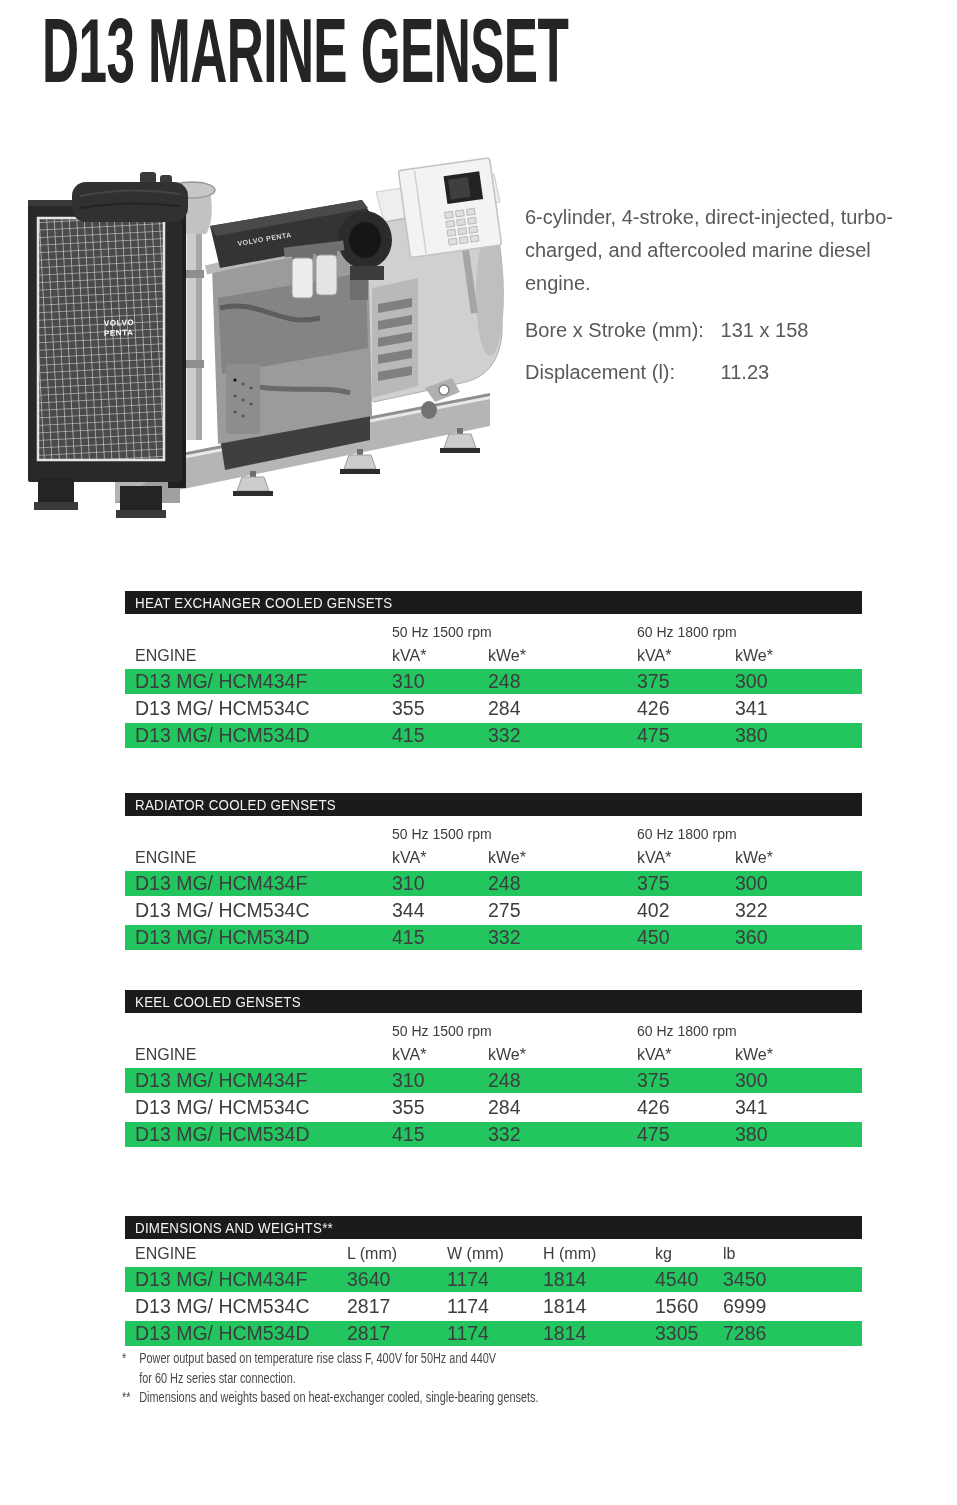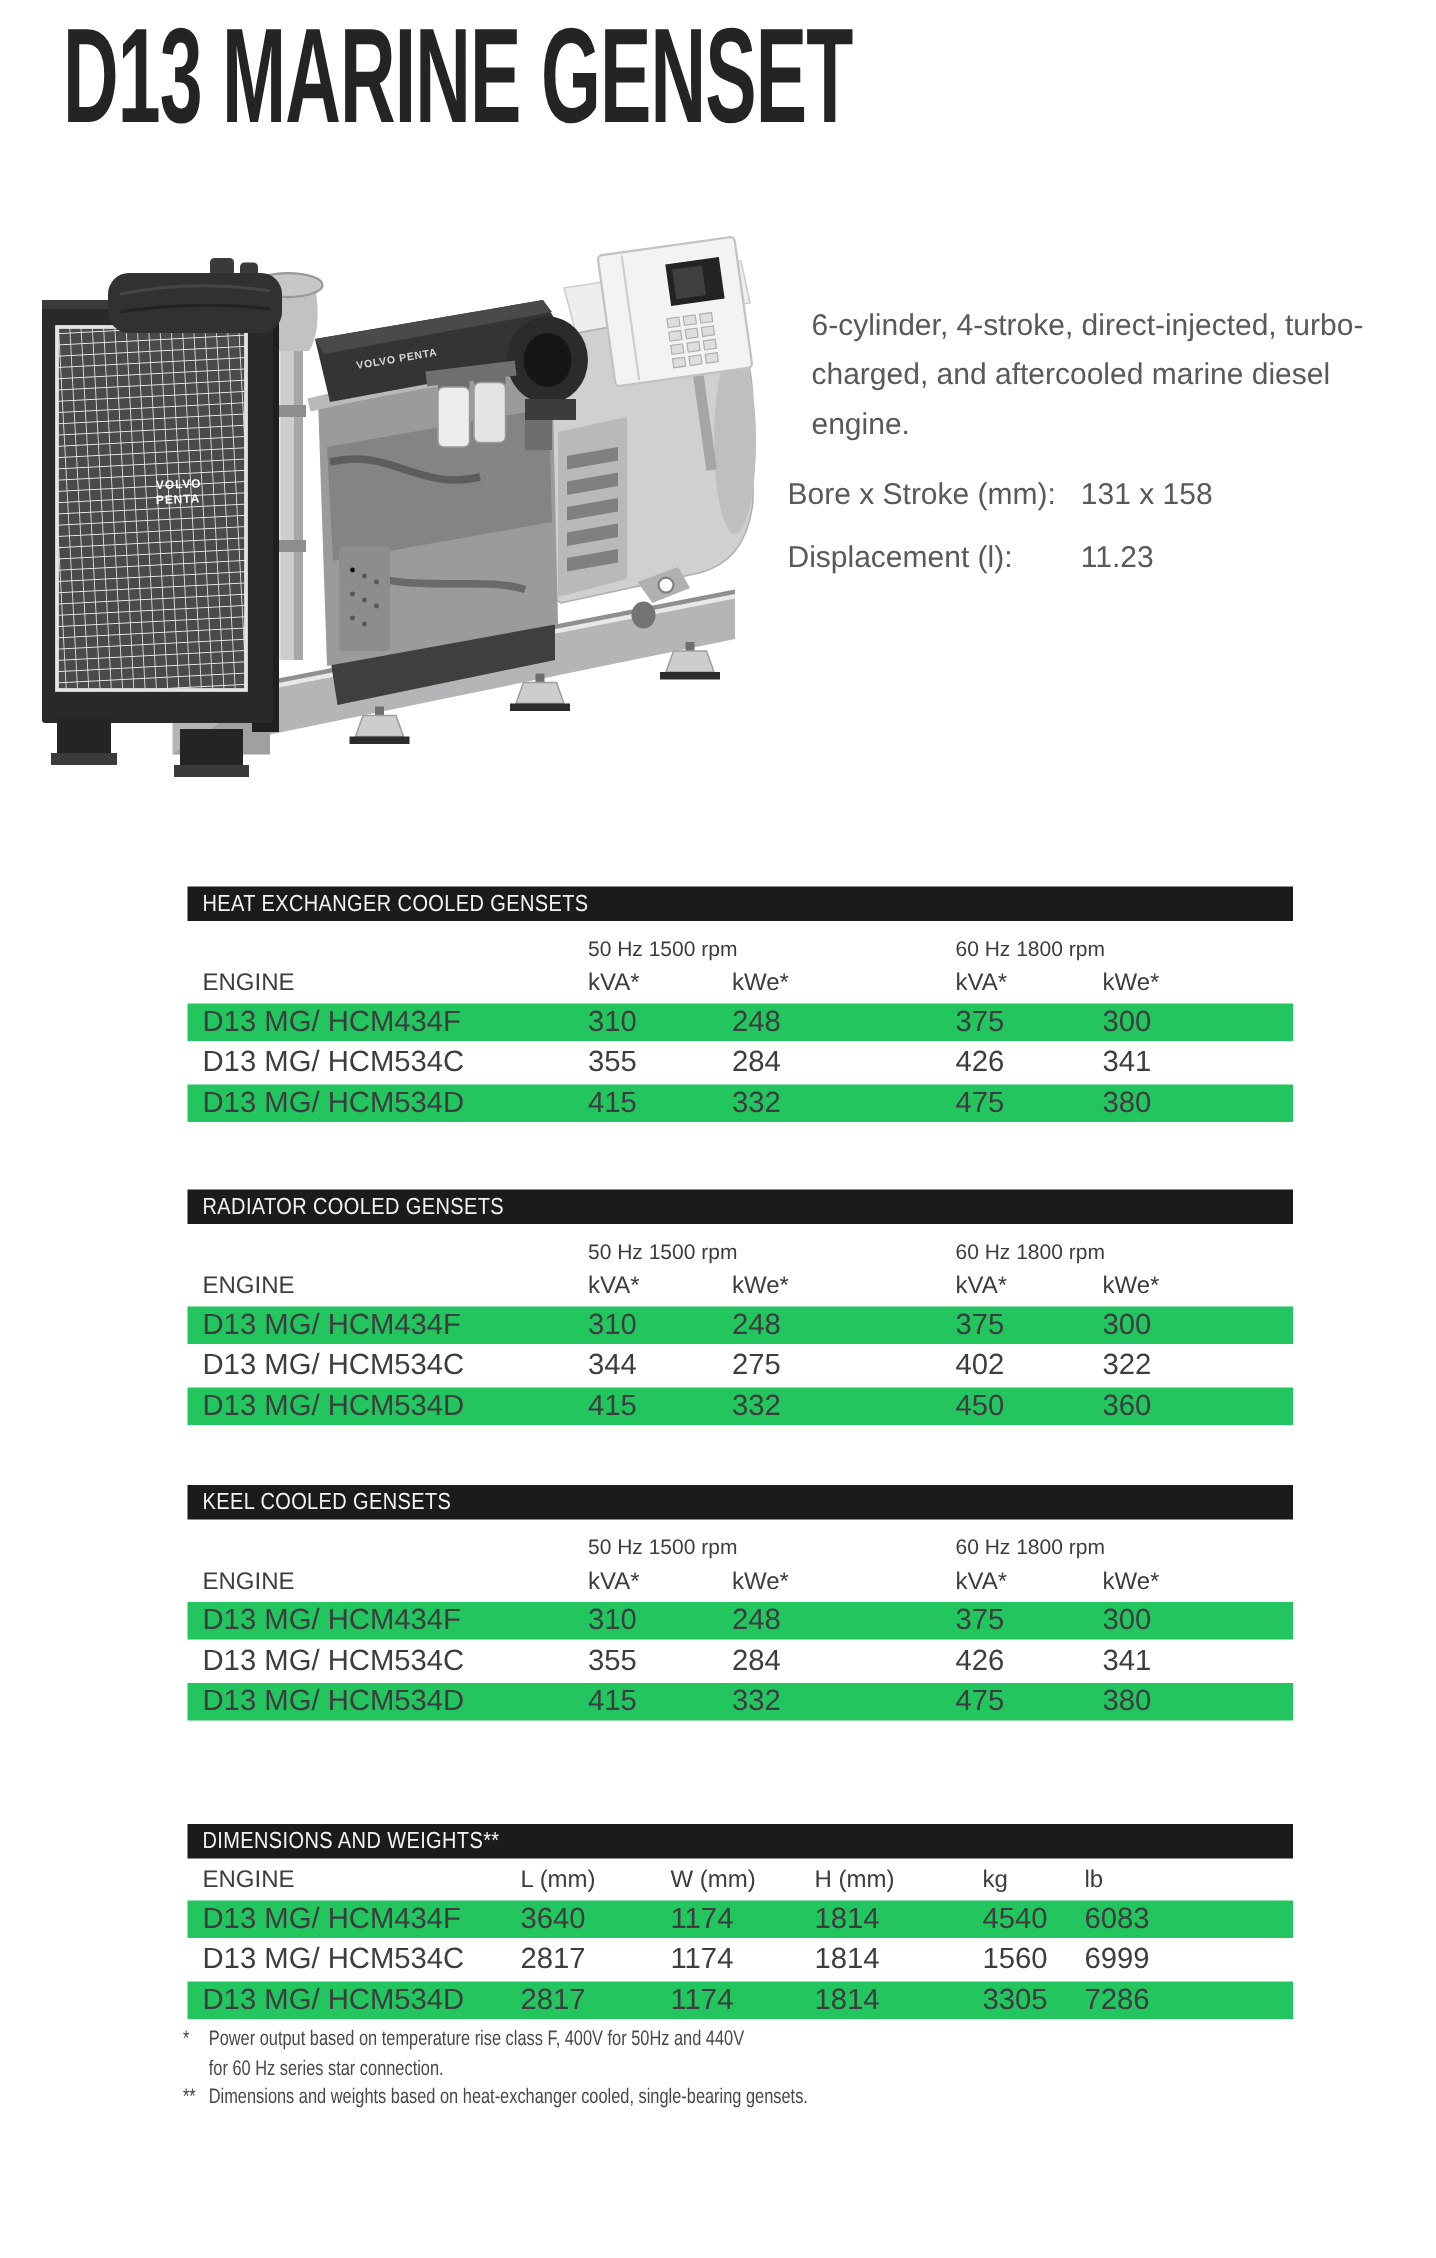--- a/index.html
+++ b/index.html
@@ -18,21 +18,21 @@
   }
 
   
   .hero-svg { position:absolute; left:20px; top:148px; }
 
   
   .intro {
     position:absolute; left:525px; top:201px; width:400px;
     color:#59595c; font-size:20px; line-height:33px;
   }
-  .intro p { margin:0 0 14px 16px; }
+  .intro p { margin:0 0 14px 0; }
   .spec-line { margin-bottom:9px; white-space:nowrap; }
   .spec-label { display:inline-block; width:190px; }
 
   
   .ptable { position:absolute; left:125px; width:737px; }
   .tbar {
     height:23px; line-height:23px; background:#1b1b1d; color:#f4f4f4;
     font-size:15.5px; padding-left:10px; letter-spacing:0.3px;
   }
   .tbar span { display:inline-block; transform:scaleX(0.86); transform-origin:0 50%; white-space:nowrap; }
@@ -330,21 +330,21 @@
     <span class="c dcol3">H (mm)</span>
     <span class="c dcol4">kg</span>
     <span class="c dcol5">lb</span>
   </div>
   <div class="drow alt">
     <span class="c dcol0">D13 MG/ HCM434F</span>
     <span class="c dcol1">3640</span>
     <span class="c dcol2">1174</span>
     <span class="c dcol3">1814</span>
     <span class="c dcol4">4540</span>
-    <span class="c dcol5">6083</span>
+    <span class="c dcol5">3450</span>
   </div>
   <div class="drow">
     <span class="c dcol0">D13 MG/ HCM534C</span>
     <span class="c dcol1">2817</span>
     <span class="c dcol2">1174</span>
     <span class="c dcol3">1814</span>
     <span class="c dcol4">1560</span>
     <span class="c dcol5">6999</span>
   </div>
   <div class="drow alt">

